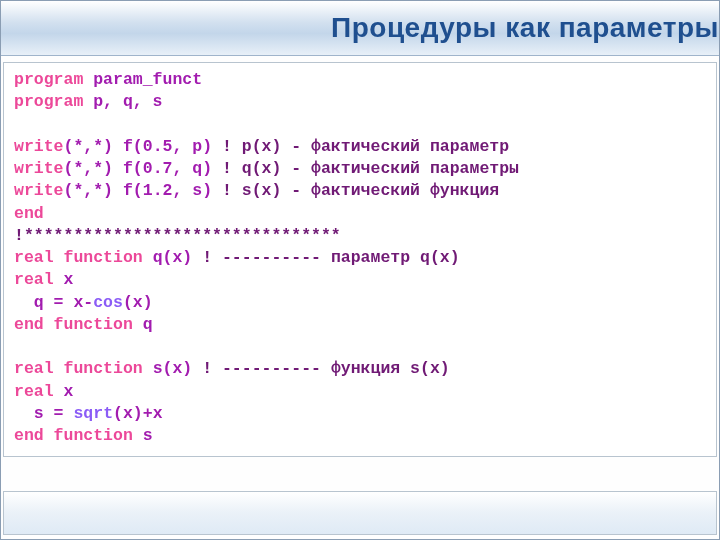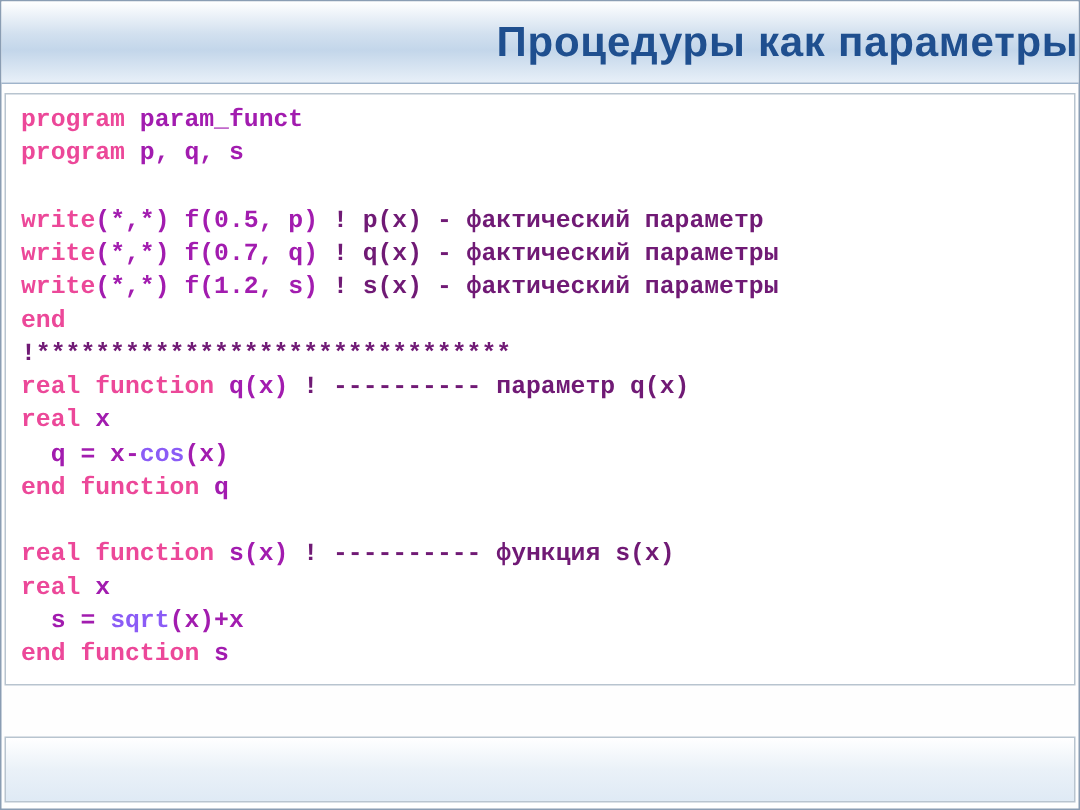--- a/index.html
+++ b/index.html
@@ -67,21 +67,21 @@
 <div class="slide">
   <div class="title-bar">
     <div class="title-text">Процедуры как параметры</div>
   </div>
 
   <div class="code-block"><span><span class="kw">program</span><span class="txt"> param_funct</span></span>
 <span><span class="kw">program</span><span class="txt"> p, q, s</span></span>
 <span></span>
 <span><span class="kw">write</span><span class="txt">(*,*) f(0.5, p) </span><span class="cmt">! p(x) - фактический параметр</span></span>
 <span><span class="kw">write</span><span class="txt">(*,*) f(0.7, q) </span><span class="cmt">! q(x) - фактический параметры</span></span>
-<span><span class="kw">write</span><span class="txt">(*,*) f(1.2, s) </span><span class="cmt">! s(x) - фактический параметры</span></span>
+<span><span class="kw">write</span><span class="txt">(*,*) f(1.2, s) </span><span class="cmt">! s(x) - фактический функция</span></span>
 <span><span class="kw">end</span></span>
 <span><span class="cmt">!********************************</span></span>
 <span><span class="kw">real function</span><span class="txt"> q(x) </span><span class="cmt">! ---------- параметр q(x)</span></span>
 <span><span class="kw">real</span><span class="txt"> x</span></span>
 <span><span class="txt">  q = x-</span><span class="fn">cos</span><span class="txt">(x)</span></span>
 <span><span class="kw">end function</span><span class="txt"> q</span></span>
 <span></span>
 <span><span class="kw">real function</span><span class="txt"> s(x) </span><span class="cmt">! ---------- функция s(x)</span></span>
 <span><span class="kw">real</span><span class="txt"> x</span></span>
 <span><span class="txt">  s = </span><span class="fn">sqrt</span><span class="txt">(x)+x</span></span>

